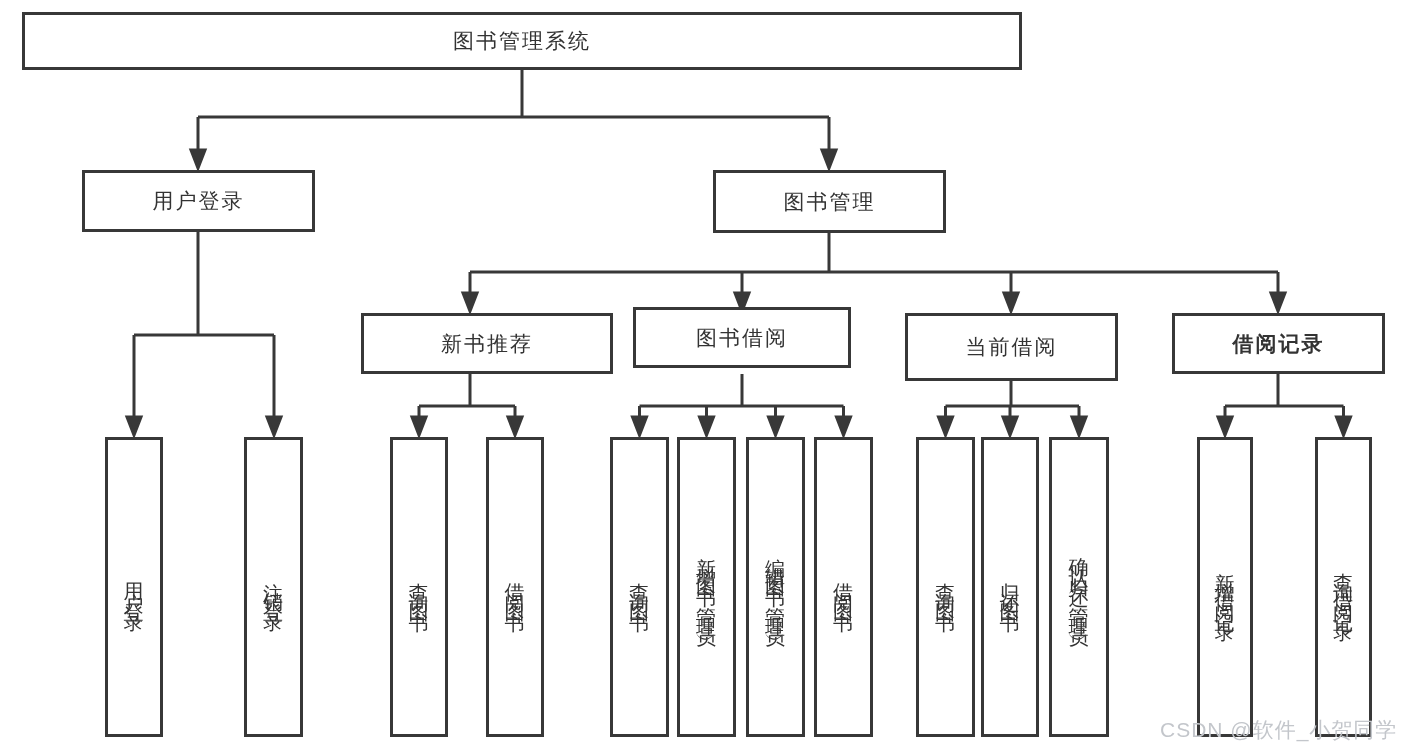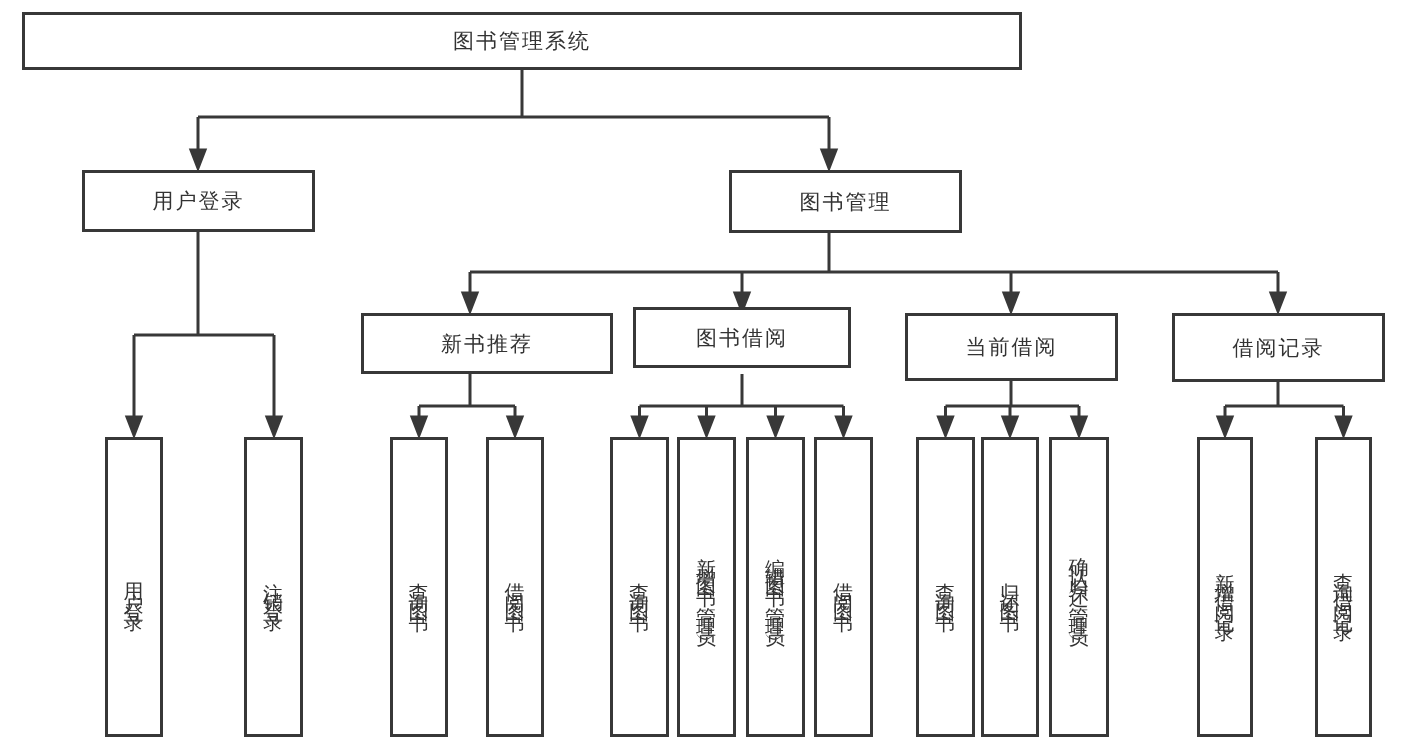--- a/index.html
+++ b/index.html
@@ -28,25 +28,25 @@
   }
   .vbox span {
     writing-mode:vertical-rl;
     text-orientation:mixed;
     font-size:20px; color:#333333;
     letter-spacing:10px; line-height:1;
   }
   
   #n-root   { left:22px;  top:12px;  width:1000px; height:58px; }
   #n-login  { left:82px;  top:170px; width:233px;  height:62px; }
-  #n-mgmt   { left:713px; top:170px; width:233px;  height:63px;margin-left:16px; }
+  #n-mgmt   { left:713px; top:170px; width:233px;  height:63px; }
   #n-newrec { left:361px; top:313px; width:252px;  height:61px; }
   #n-borrow { left:633px; top:307px; width:218px;  height:61px; }
   #n-current{ left:905px; top:313px; width:213px;  height:68px; }
-  #n-record { left:1172px;top:313px; width:213px;  height:69px; }
+  #n-record { left:1172px;top:313px; width:213px;  height:61px;font-weight:bold; }
   
   .leaf { top:437px; height:300px; }
   #l-a1 { left:105px;  width:58px; }
   #l-a2 { left:244px;  width:59px; }
   #l-b1 { left:390px;  width:58px; }
   #l-b2 { left:486px;  width:58px; }
   #l-c1 { left:610px;  width:59px; }
   #l-c2 { left:677px;  width:59px; }
   #l-c3 { left:746px;  width:59px; }
   #l-c4 { left:814px;  width:59px; }
@@ -166,14 +166,15 @@
     <span>确认归还（管理员）</span>
   </div>
 
   <div id="l-e1" class="vbox leaf">
     <span>新增借阅记录</span>
   </div>
   <div id="l-e2" class="vbox leaf">
     <span>查询借阅记录</span>
   </div>
 
+  <div id="watermark">CSDN @软件_小贺同学</div>
 
 </div>
 
 </body></html>

